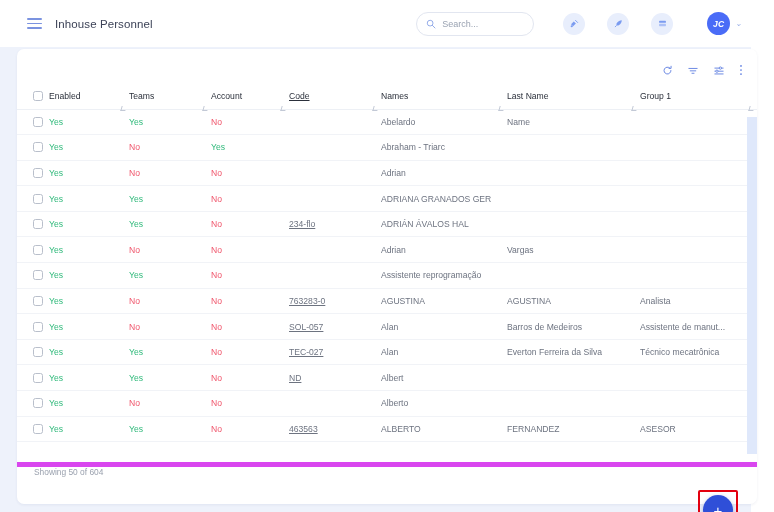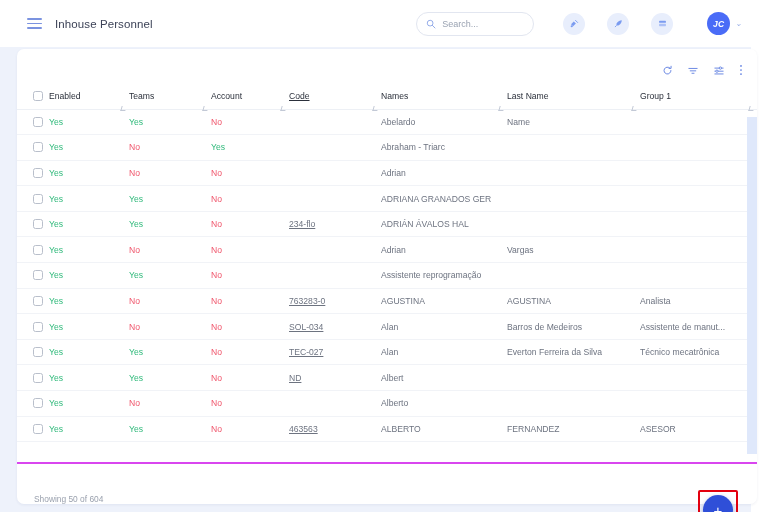--- a/index.html
+++ b/index.html
@@ -128,22 +128,22 @@
     border: 1px solid #b9bfcb; border-radius: 2.5px;
     background: #fff; display: block; cursor: pointer;
   }
   .val-yes { color: #2fb97a; }
   .val-no  { color: #f0556b; margin-top: 44px; }
 
   
   .card-footer {
     position: absolute; left: 0; bottom: 0;
     width: 740px; height: 42px;
-    border-top: 2px solid #d946ef;
-    display: flex; align-items: flex-end;
+    border-top: 5px solid #d946ef;
+    display: flex; align-items: flex-start;
   }
   .showing-text { margin-left: 17px; font-size: 8.4px; color: #9aa1ae; }
 
   
   .scroll-strip {
     position: absolute; right: 0; top: 34px;
     width: 10px; height: 371px;
     background: #dfe8fb;
   }
 
@@ -379,21 +379,21 @@
               <td class="col-last">AGUSTINA</td>
               <td class="col-group">Analista</td>
             </tr>
             <tr>
               <td class="col-check">
                 <span class="chk"></span>
               </td>
               <td class="col-enabled val-yes">Yes</td>
               <td class="col-teams val-no">No</td>
               <td class="col-account val-no">No</td>
-              <td class="col-code">SOL-034</td>
+              <td class="col-code">SOL-057</td>
               <td class="col-names">Alan</td>
               <td class="col-last">Barros de Medeiros</td>
               <td class="col-group">Assistente de manut...</td>
             </tr>
             <tr>
               <td class="col-check">
                 <span class="chk"></span>
               </td>
               <td class="col-enabled val-yes">Yes</td>
               <td class="col-teams val-yes">Yes</td>

